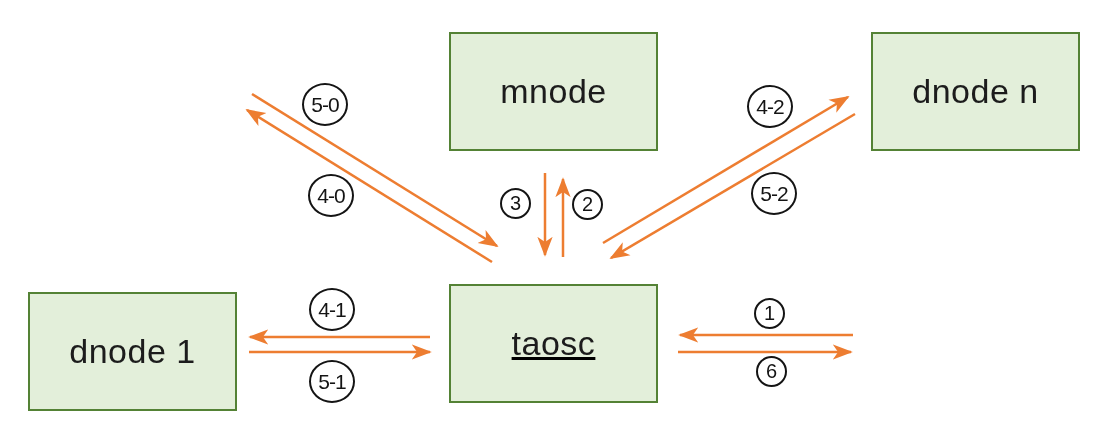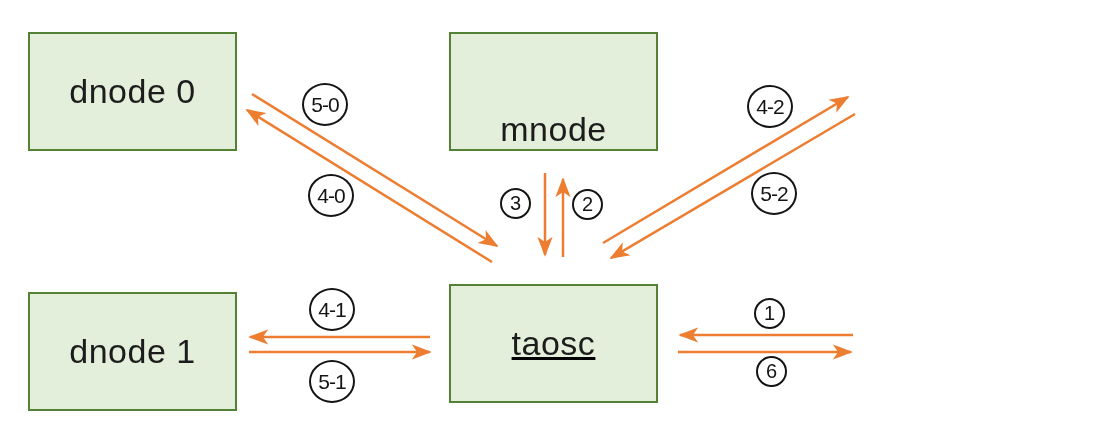--- a/index.html
+++ b/index.html
@@ -26,21 +26,21 @@
     display: flex;
     align-items: center;
     justify-content: center;
   }
   .node span {
     font-size: 34px;
     color: #1c1c1c;
     letter-spacing: 0.5px;
   }
   .node-dnode0 { left: 28px;  top: 32px; }
-  .node-mnode  { left: 449px; top: 32px; align-items: flex-end; }
+  .node-mnode  { left: 449px; top: 32px; }
   .node-dnoden { left: 871px; top: 32px; }
   .node-dnode1 { left: 28px;  top: 292px; text-align: center; }
   .node-taosc  { left: 449px; top: 284px; text-decoration: underline; }
   .node-app    { left: 871px; top: 284px; }
 
   .elabel {
     position: absolute;
     display: flex;
     align-items: center;
     justify-content: center;
@@ -82,25 +82,25 @@
       <line x1="563" y1="257" x2="563" y2="179" marker-end="url(#ah)"></line>
       <line x1="603" y1="243" x2="848" y2="97" marker-end="url(#ah)"></line>
       <line x1="855" y1="114" x2="611" y2="258" marker-end="url(#ah)"></line>
       <line x1="430" y1="337" x2="250" y2="337" marker-end="url(#ah)"></line>
       <line x1="249" y1="352" x2="430" y2="352" marker-end="url(#ah)"></line>
       <line x1="853" y1="335" x2="680" y2="335" marker-end="url(#ah)"></line>
       <line x1="678" y1="352" x2="851" y2="352" marker-end="url(#ah)"></line>
     </g>
   </svg>
 
-  <div class="node node-dnode0">
-    <span>dnode 0</span>
-  </div>
   <div class="node node-mnode">
     <span>mnode</span>
+  </div>
+  <div class="node node-dnoden">
+    <span>dnode n</span>
   </div>
   <div class="node node-dnode1">
     <span>dnode 1</span>
   </div>
   <div class="node node-taosc">
     <span>taosc</span>
   </div>
 
   <div class="elabel lg pos-50">5-0</div>
   <div class="elabel lg pos-40">4-0</div>

